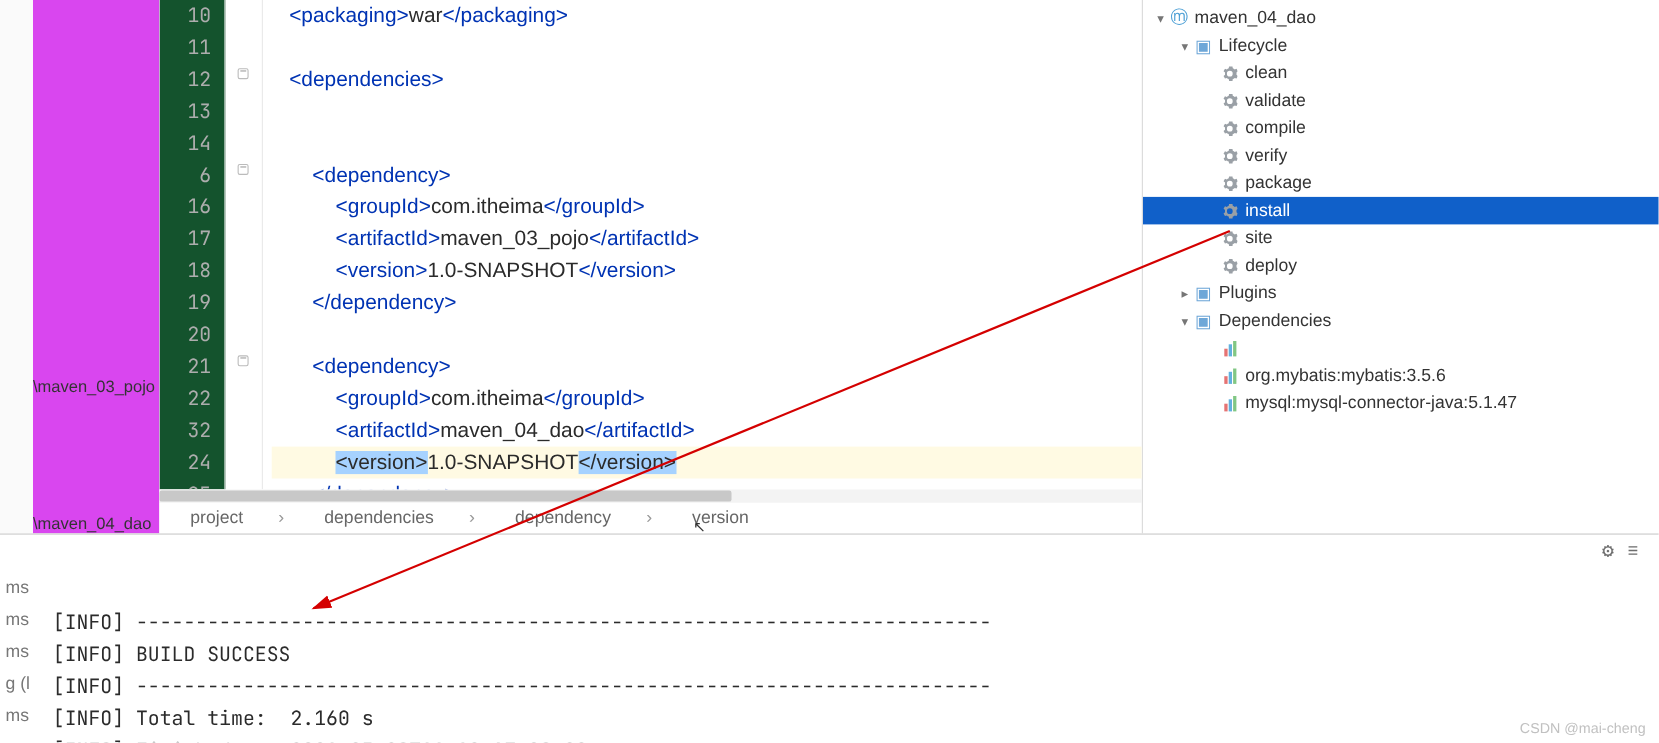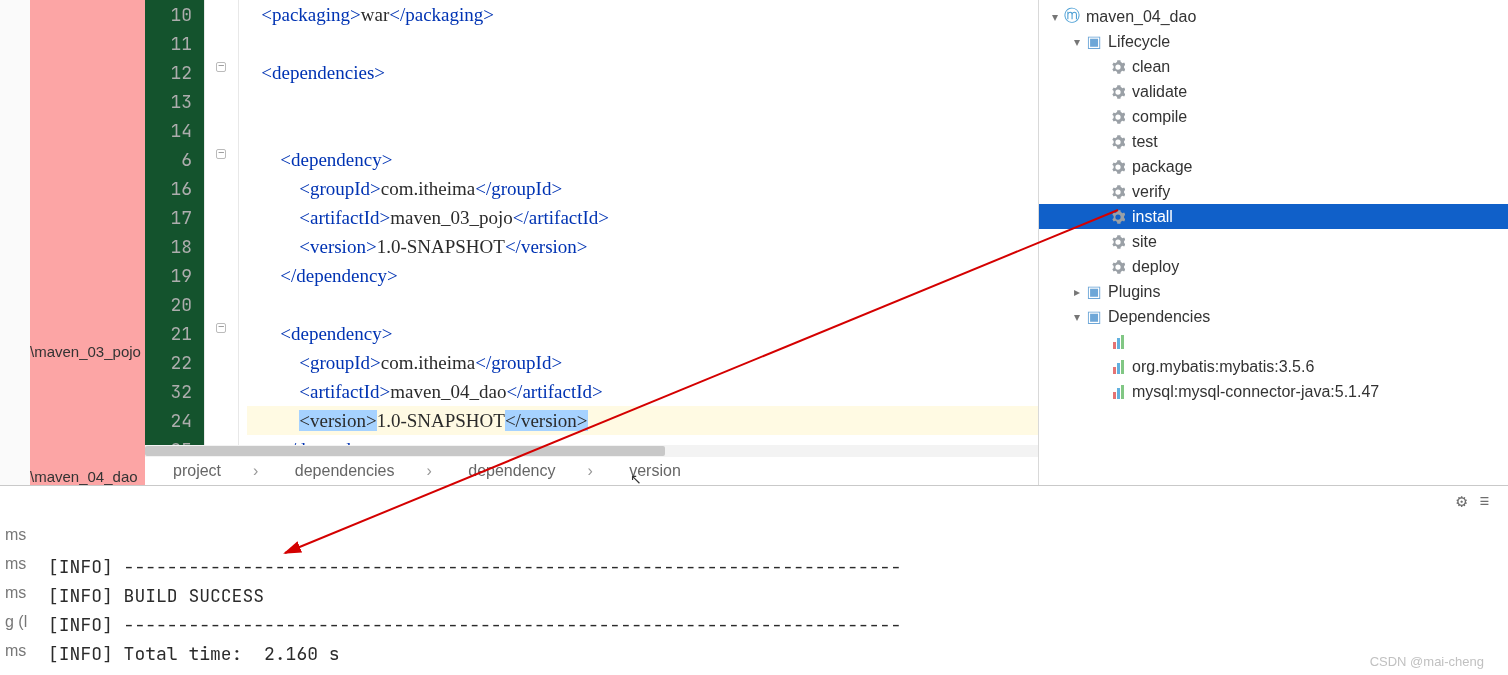--- a/index.html
+++ b/index.html
@@ -1,29 +1,29 @@
 <!DOCTYPE html>
 <html><head>
 <meta charset="utf-8">
 <style>
 *{margin:0;padding:0;box-sizing:border-box}
 body{font-family:"Segoe UI",Arial,sans-serif;font-size:15px;background:#fff;color:#333;overflow:hidden;width:1508px;height:675px;position:relative}
 .main{display:flex;height:485px}
 .left-thin{width:30px;background:#fafafa}
-.left-col{width:115px;background:#fca5a5;padding-top:340px;font-size:15px;color:#333}
+.left-col{width:115px;background:#d946ef;padding-top:340px;font-size:15px;color:#333}
 .left-col div{padding:3px 0;white-space:nowrap;overflow:hidden}
 .left-ms{position:absolute;left:5px;top:520px;font-size:16px;color:#777;line-height:29px}
 .left-ms div{height:29px}
 .editor-wrap{flex:1;display:flex;flex-direction:column;background:#fff;min-width:0}
 .editor{flex:1;display:flex;overflow:hidden}
 .gutter{width:60px;background:#14532d;border-right:1px solid #e8e8e8;color:#adadad;font-family:"JetBrains Mono",Consolas,monospace;font-size:18px;text-align:right;padding-right:12px;line-height:29px}
 .gutter-fold{width:34px;border-right:1px solid #e8e8e8;position:relative}
 .gutter-fold .dot{position:absolute;left:11px;width:10px;height:10px;border:1px solid #bbb;border-radius:2px;background:#fff}
 .gutter-fold .dot.minus::before{content:"−";position:absolute;top:-4px;left:1px;font-size:11px;color:#888}
-.code{flex:1;font-family:Liberation Serif, serif;font-size:19px;line-height:29px;padding-left:8px;white-space:pre;position:relative;color:#2b2b2b}
+.code{flex:1;font-family:Liberation Sans, sans-serif;font-size:19px;line-height:29px;padding-left:8px;white-space:pre;position:relative;color:#2b2b2b}
 .tag{color:#0033b3}
 .txt{color:#2b2b2b}
 .comment{color:#8c8c8c;font-style:italic}
 .line{height:29px;position:relative}
 .hl-sel{background:#a6d2ff}
 .hl-row{background:#fffae3}
 .breadcrumb{height:28px;padding:5px 12px;font-size:16px;color:#666;background:#fff}
 .breadcrumb span{margin:0 16px;color:#666}
 .breadcrumb .sep{color:#999}
 .panel{width:470px;border-left:1px solid #d9d9d9;background:#fff;overflow:auto}
@@ -34,21 +34,21 @@
 .node.selected{background:#1060c9;color:#fff}
 .gear{color:#9aa0a6}
 .gear svg{width:14px;height:14px}
 .bars{display:inline-flex;gap:1px;align-items:flex-end;height:14px}
 .bars i{width:3px;background:#62b0df}
 .bars i:nth-child(1){height:7px;background:#e57373}
 .bars i:nth-child(2){height:11px;background:#62b0df}
 .bars i:nth-child(3){height:14px;background:#81c784}
 .console{border-top:1px solid #c9c9c9;background:#fff;font-family:"JetBrains Mono",Consolas,monospace;font-size:18px;line-height:29px;padding:8px 0 8px 48px;position:relative;height:190px;white-space:pre;overflow:hidden;color:#2b2b2b}
 .console-tools{position:absolute;right:18px;top:0px;color:#6e6e6e;display:flex;gap:12px}
-.watermark{position:absolute;right:24px;bottom:6px;color:#c1c1c1;font-size:13px}
+.watermark{position:absolute;right:12px;bottom:6px;color:#c1c1c1;font-size:13px}
 svg.arrow{position:absolute;top:0;left:0;pointer-events:none;z-index:50}
 .scroll-h{height:12px;background:#f3f3f3;margin:0 0 0 0;position:relative}
 .scroll-h .thumb{position:absolute;left:0;width:520px;height:10px;top:1px;background:#c8c8c8;border-radius:2px}
 .ic-folder{color:#6ea7d8}
 .cursor-img{position:absolute;left:630px;top:471px;font-size:14px;color:#333}
 </style>
 </head>
 <body>
 
 <div class="main">
@@ -134,37 +134,29 @@
             </svg>
           </span>
           <span>compile</span>
         </div>
         <div class="node " style="padding-left:70px">
           <span class="icon gear">
             <svg viewBox="0 0 16 16">
               <path fill="currentColor" d="M8 5a3 3 0 100 6 3 3 0 000-6zm7 3a7 7 0 01-.1 1.2l1.6 1.3-1.5 2.6-1.9-.7a6 6 0 01-2 1.2l-.3 2H7.2l-.3-2a6 6 0 01-2-1.2l-1.9.7L1.5 10.5 3.1 9.2A7 7 0 013 8a7 7 0 01.1-1.2L1.5 5.5 3 2.9l1.9.7a6 6 0 012-1.2l.3-2h3.6l.3 2a6 6 0 012 1.2l1.9-.7 1.5 2.6-1.6 1.3A7 7 0 0115 8z"></path>
             </svg>
           </span>
-          <span>test</span>
+          <span>verify</span>
         </div>
         <div class="node " style="padding-left:70px">
           <span class="icon gear">
             <svg viewBox="0 0 16 16">
               <path fill="currentColor" d="M8 5a3 3 0 100 6 3 3 0 000-6zm7 3a7 7 0 01-.1 1.2l1.6 1.3-1.5 2.6-1.9-.7a6 6 0 01-2 1.2l-.3 2H7.2l-.3-2a6 6 0 01-2-1.2l-1.9.7L1.5 10.5 3.1 9.2A7 7 0 013 8a7 7 0 01.1-1.2L1.5 5.5 3 2.9l1.9.7a6 6 0 012-1.2l.3-2h3.6l.3 2a6 6 0 012 1.2l1.9-.7 1.5 2.6-1.6 1.3A7 7 0 0115 8z"></path>
             </svg>
           </span>
           <span>package</span>
-        </div>
-        <div class="node " style="padding-left:70px">
-          <span class="icon gear">
-            <svg viewBox="0 0 16 16">
-              <path fill="currentColor" d="M8 5a3 3 0 100 6 3 3 0 000-6zm7 3a7 7 0 01-.1 1.2l1.6 1.3-1.5 2.6-1.9-.7a6 6 0 01-2 1.2l-.3 2H7.2l-.3-2a6 6 0 01-2-1.2l-1.9.7L1.5 10.5 3.1 9.2A7 7 0 013 8a7 7 0 01.1-1.2L1.5 5.5 3 2.9l1.9.7a6 6 0 012-1.2l.3-2h3.6l.3 2a6 6 0 012 1.2l1.9-.7 1.5 2.6-1.6 1.3A7 7 0 0115 8z"></path>
-            </svg>
-          </span>
-          <span>verify</span>
         </div>
         <div class="node selected" style="padding-left:70px">
           <span class="icon gear">
             <svg viewBox="0 0 16 16">
               <path fill="currentColor" d="M8 5a3 3 0 100 6 3 3 0 000-6zm7 3a7 7 0 01-.1 1.2l1.6 1.3-1.5 2.6-1.9-.7a6 6 0 01-2 1.2l-.3 2H7.2l-.3-2a6 6 0 01-2-1.2l-1.9.7L1.5 10.5 3.1 9.2A7 7 0 013 8a7 7 0 01.1-1.2L1.5 5.5 3 2.9l1.9.7a6 6 0 012-1.2l.3-2h3.6l.3 2a6 6 0 012 1.2l1.9-.7 1.5 2.6-1.6 1.3A7 7 0 0115 8z"></path>
             </svg>
           </span>
           <span>install</span>
         </div>
         <div class="node " style="padding-left:70px">

